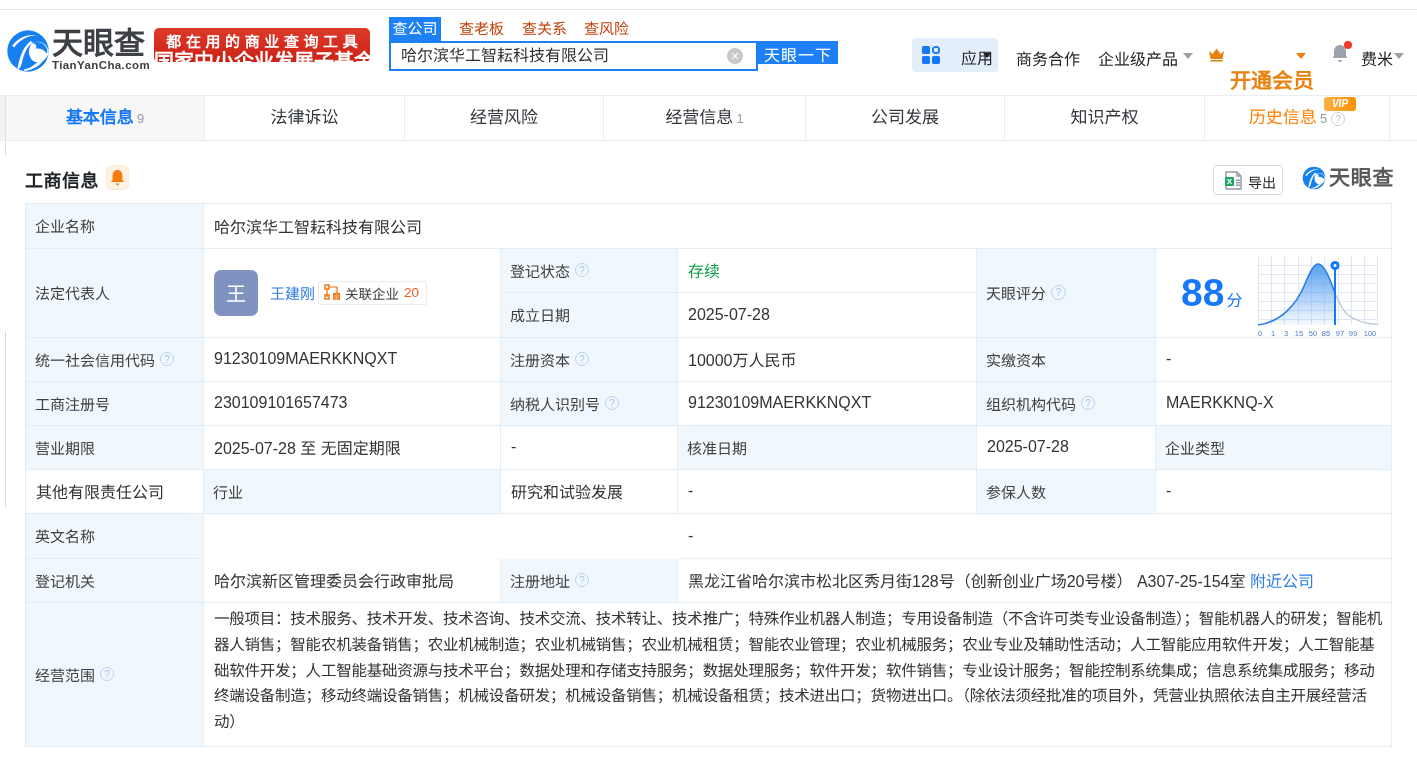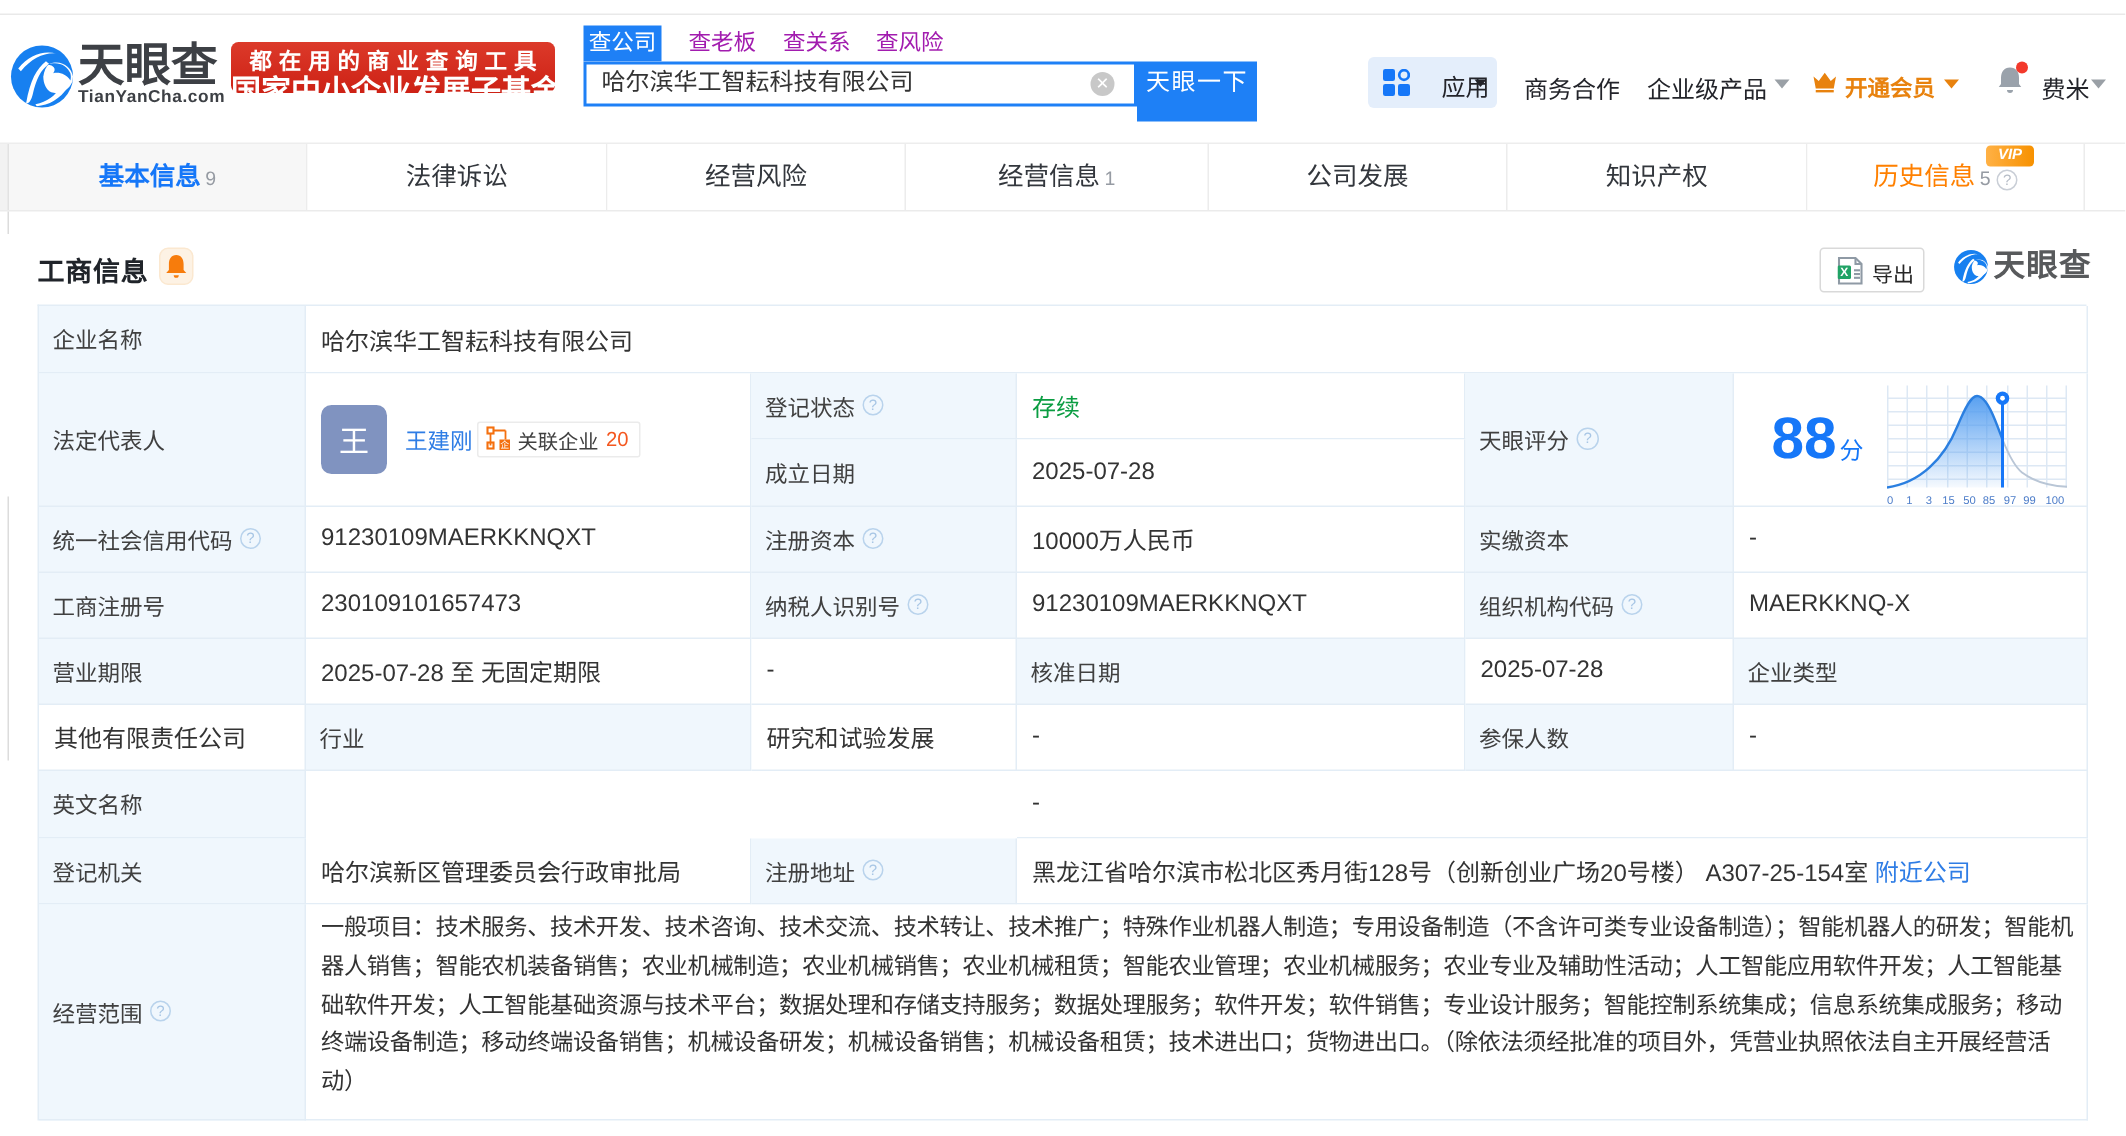--- a/index.html
+++ b/index.html
@@ -10,31 +10,31 @@
 
 #topline { left:0; top:9px; width:1417px; height:1px; background:#e9e9e9; }
 #logo-text { left:52px; top:28px; font-size:31px; line-height:31px; font-weight:bold; color:#3d4045; }
 #logo-sub { left:52px; top:60px; font-size:11.5px; line-height:11px; font-weight:bold; color:#3d4045; letter-spacing:0.4px; }
 #banner { left:154px; top:28px; width:216px; height:34px; background:linear-gradient(180deg,#dc3a2a,#cd2115); border-radius:5px; color:#fff; text-align:center; font-weight:bold; }
 #banner .l1 { margin-top:4px; font-size:15px; line-height:20px; letter-spacing:4.6px; text-indent:4.6px; white-space:nowrap; }
 #banner .l2 { font-size:20px; line-height:18px; letter-spacing:0; white-space:nowrap; }
 
 #stabs { left:389px; top:17px; height:24px; }
 .stab-on { position:absolute; left:0; top:0; width:52px; height:24px; background:#1e80f6; color:#fff; font-size:15px; text-align:center; line-height:24px; }
-.stab { position:absolute; top:0; height:24px; line-height:24px; font-size:15px; color:#a21caf; }
+.stab { position:absolute; top:0; height:24px; line-height:24px; font-size:15px; color:#c2410c; }
 #sinput { left:389px; top:41px; width:369px; height:30px; border:2px solid #1e80f6; background:#fff; font-size:16px; color:#333; line-height:26px; padding-left:10px; }
 #sclear { left:727px; top:48px; width:16px; height:16px; border-radius:50%; background:#c8c8c8; color:#fff; font-size:11px; line-height:16px; text-align:center; }
-#sbtn { left:758px; top:41px; width:80px; height:40px; background:#1e80f6; color:#fff; font-size:16px; text-align:center; line-height:30px; letter-spacing:1px; }
+#sbtn { left:758px; top:41px; width:80px; height:23px; background:#1e80f6; color:#fff; font-size:16px; text-align:center; line-height:30px; letter-spacing:1px; }
 
 #appchip { left:912px; top:38px; width:86px; height:34px; background:#e4eefb; border-radius:4px; }
 #appchip .txt { position:absolute; left:49px; top:7px; font-size:16px; color:#23242a; }
 #appchip .car { position:absolute; left:71px; top:15px; width:0; height:0; border-left:4.5px solid transparent; border-right:4.5px solid transparent; border-top:5.5px solid #23242a; }
 .hlink { top:46px; font-size:16px; color:#23242a; }
 .caret-g { top:53px; width:0; height:0; border-left:5px solid transparent; border-right:5px solid transparent; border-top:6px solid #9aa0a6; }
-#vip-link { left:1230px; top:47px; font-size:15px; color:#e8820e; font-weight:bold; }
+#vip-link { left:1230px; top:64px; font-size:21px; color:#e8820e; font-weight:bold; }
 .caret-o { left:1296px; top:53px; width:0; height:0; border-left:5px solid transparent; border-right:5px solid transparent; border-top:6px solid #e8820e; }
 #reddot { left:1344px; top:41px; width:8px; height:8px; background:#f3392b; border-radius:50%; }
 
 #tabbar { left:0; top:95px; width:1417px; height:46px; background:#fff; border-top:1px solid #ededed; border-bottom:1px solid #ebebeb; }
 #tabbar .leftpad { position:absolute; left:0; top:0; width:6px; height:44px; background:#f2f2f2; border-right:1px solid #e2e2e2; }
 .tab { position:absolute; top:0; height:44px; line-height:44px; text-align:center; font-size:17px; color:#33373d; border-right:1px solid #ececec; background:#fff; }
 #tab1 { left:6px; width:199px; background:#f7f7f7; color:#1677f8; font-weight:bold; }
 .tcount { font-size:13px; color:#969ba3; font-weight:normal; margin-left:3px; }
 
 .sideline { left:5px; width:1px; background:#dcdcdc; }

